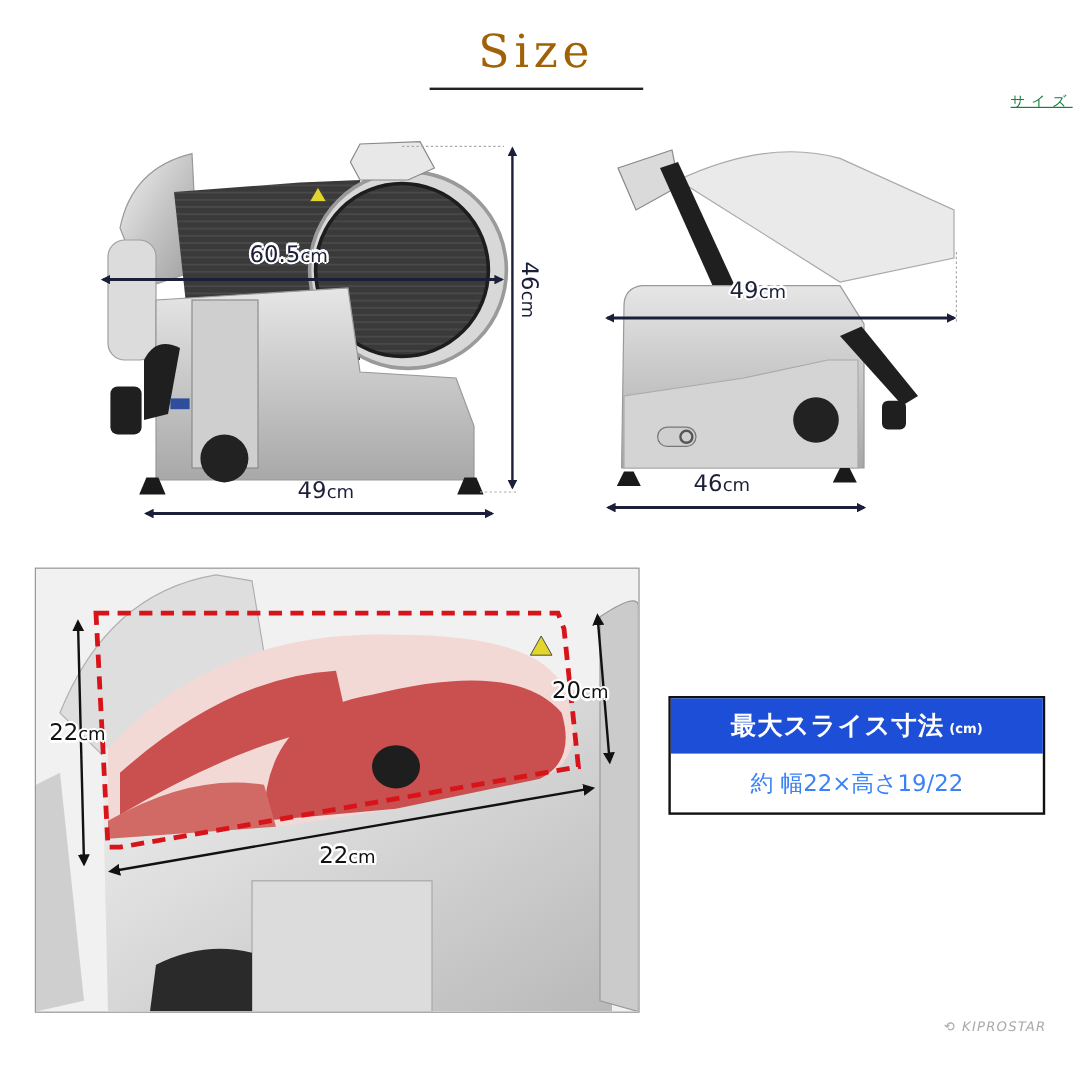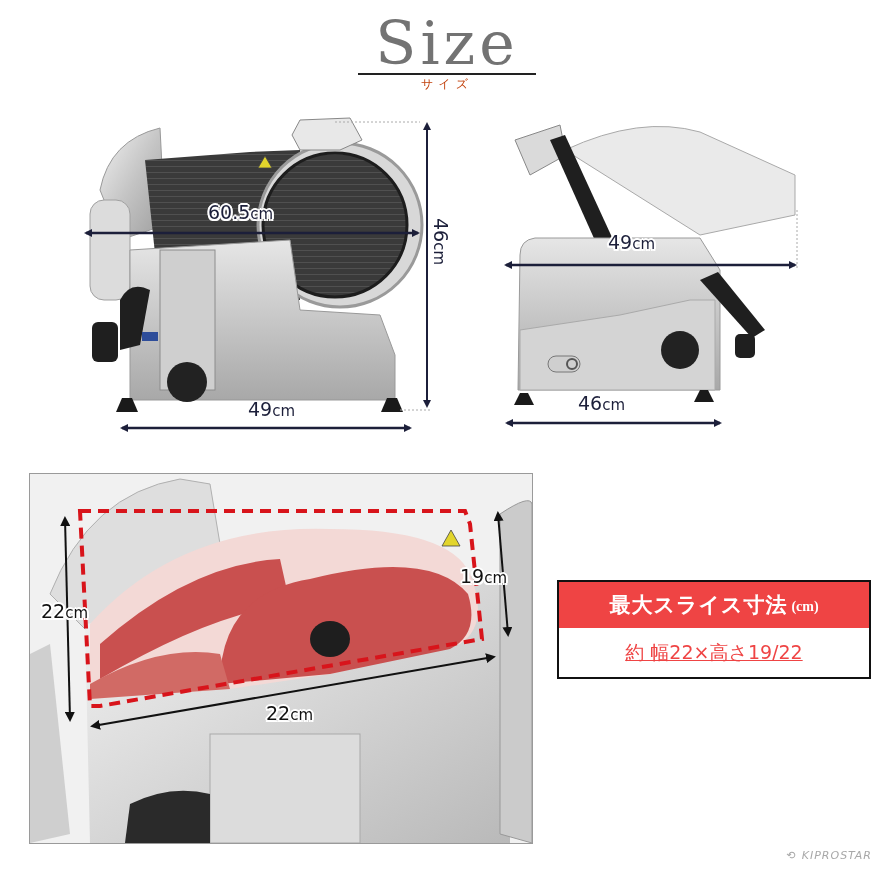--- a/index.html
+++ b/index.html
@@ -1,37 +1,37 @@
 <!DOCTYPE html>
 <html><head>
 <meta charset="utf-8">
 <style>
   html, body { margin: 0; padding: 0; background: #ffffff; }
   body { width: 894px; height: 894px; position: relative; overflow: hidden; font-family: "DejaVu Sans", sans-serif; }
   .abs { position: absolute; }
 
   
-  .title { left: 0; width: 894px; top: 14px; text-align: center; font-family: "DejaVu Serif", "Liberation Serif", serif; font-size: 60px; letter-spacing: 4px; color: #737373; line-height: 58px; }
+  .title { left: 0; width: 894px; top: 14px; text-align: center; font-family: "DejaVu Serif", "Liberation Serif", serif; font-size: 38px; letter-spacing: 4px; color: #a16207; line-height: 58px; }
   .title-rule { left: 358px; top: 73px; width: 178px; height: 2px; background: #222; }
-  .subtitle { left: 0; width: 894px; top: 76px; text-align: center; font-family: "DejaVu Serif", serif; font-size: 12px; letter-spacing: 5px; color: #c2410c; }
+  .subtitle { left: 0; width: 894px; top: 76px; text-align: right; font-family: "DejaVu Serif", serif; font-size: 12px; letter-spacing: 5px; color: #15803d; text-decoration: underline; }
 
   
   .dim { font-family: "DejaVu Sans", sans-serif; color: #1c1f3a; font-size: 19px; white-space: nowrap; }
   .dim .unit { font-size: 15px; }
   .dim.stroke { text-shadow: 2px 0 #fff, -2px 0 #fff, 0 2px #fff, 0 -2px #fff, 1.5px 1.5px #fff, -1.5px -1.5px #fff, 1.5px -1.5px #fff, -1.5px 1.5px #fff; }
   .dim.black { color: #111; }
 
   
   .photo { left: 29px; top: 473px; width: 502px; height: 369px; border: 1px solid #9a9a9a; overflow: hidden; background: #e9e9e9; }
 
   
   .spec { left: 557px; top: 580px; width: 314px; height: 99px; border: 2px solid #111; box-sizing: border-box; background: #fff; }
-  .spec-head { left: 0; top: 0; width: 100%; height: 46px; background: #ef4444; color: #fff; font-size: 21px; font-weight: bold; display: flex; align-items: center; justify-content: center; letter-spacing: 1px; }
-  .spec-head .unit { font-size: 14px; font-weight: bold; margin-left: 4px; margin-top: 4px; letter-spacing: 0; font-family: Liberation Serif, serif; }
-  .spec-body { left: 0; top: 46px; width: 100%; height: 49px; display: flex; align-items: center; justify-content: center; font-size: 19px; color: #ef4444; text-decoration: underline; }
+  .spec-head { left: 0; top: 0; width: 100%; height: 46px; background: #1d4ed8; color: #fff; font-size: 21px; font-weight: bold; display: flex; align-items: center; justify-content: center; letter-spacing: 1px; }
+  .spec-head .unit { font-size: 11px; font-weight: bold; margin-left: 4px; margin-top: 4px; letter-spacing: 0; }
+  .spec-body { left: 0; top: 46px; width: 100%; height: 49px; display: flex; align-items: center; justify-content: center; font-size: 19px; color: #3b82f6; }
 
   .brand { right: 22px; top: 849px; font-family: "DejaVu Sans", sans-serif; font-style: italic; font-size: 11px; color: #a8a8a8; letter-spacing: 1px; }
 </style>
 </head>
 <body>
 
 <div class="abs title">Size</div>
 <div class="abs title-rule"></div>
 <div class="abs subtitle">サイズ</div>
 
@@ -132,21 +132,21 @@
     <ellipse cx="300" cy="165" rx="20" ry="18" fill="#1e1e1e"></ellipse>
     <path d="M412,72 l9,-16 l9,16 z" fill="#e2d52c" stroke="#444" stroke-width="0.8"></path>
 
     <path d="M50,37 L435,37 L440,50 L452,165 L70,232 L60,232 Z" fill="none" stroke="#d8141b" stroke-width="4" stroke-dasharray="11,7"></path>
 
     <line x1="35" y1="45" x2="40" y2="245" stroke="#111" stroke-width="2" marker-start="url(#bh)" marker-end="url(#bh)"></line>
     <line x1="468" y1="40" x2="478" y2="160" stroke="#111" stroke-width="2" marker-start="url(#bh)" marker-end="url(#bh)"></line>
     <line x1="63" y1="252" x2="463" y2="183" stroke="#111" stroke-width="2" marker-start="url(#bh)" marker-end="url(#bh)"></line>
   </svg>
   <div class="abs dim black stroke" style="left:11px;top:126px;"><span>22</span><span class="unit">cm</span></div>
-  <div class="abs dim black stroke" style="left:430px;top:91px;"><span>19</span><span class="unit">cm</span></div>
+  <div class="abs dim black stroke" style="left:430px;top:91px;"><span>20</span><span class="unit">cm</span></div>
   <div class="abs dim black stroke" style="left:236px;top:228px;"><span>22</span><span class="unit">cm</span></div>
 </div>
 
 <div class="abs spec">
   <div class="abs spec-head">
     <span>最大スライス寸法</span>
       <span class="unit">(cm)</span>
   </div>
   <div class="abs spec-body">約 幅22×高さ19/22</div>
 </div>

